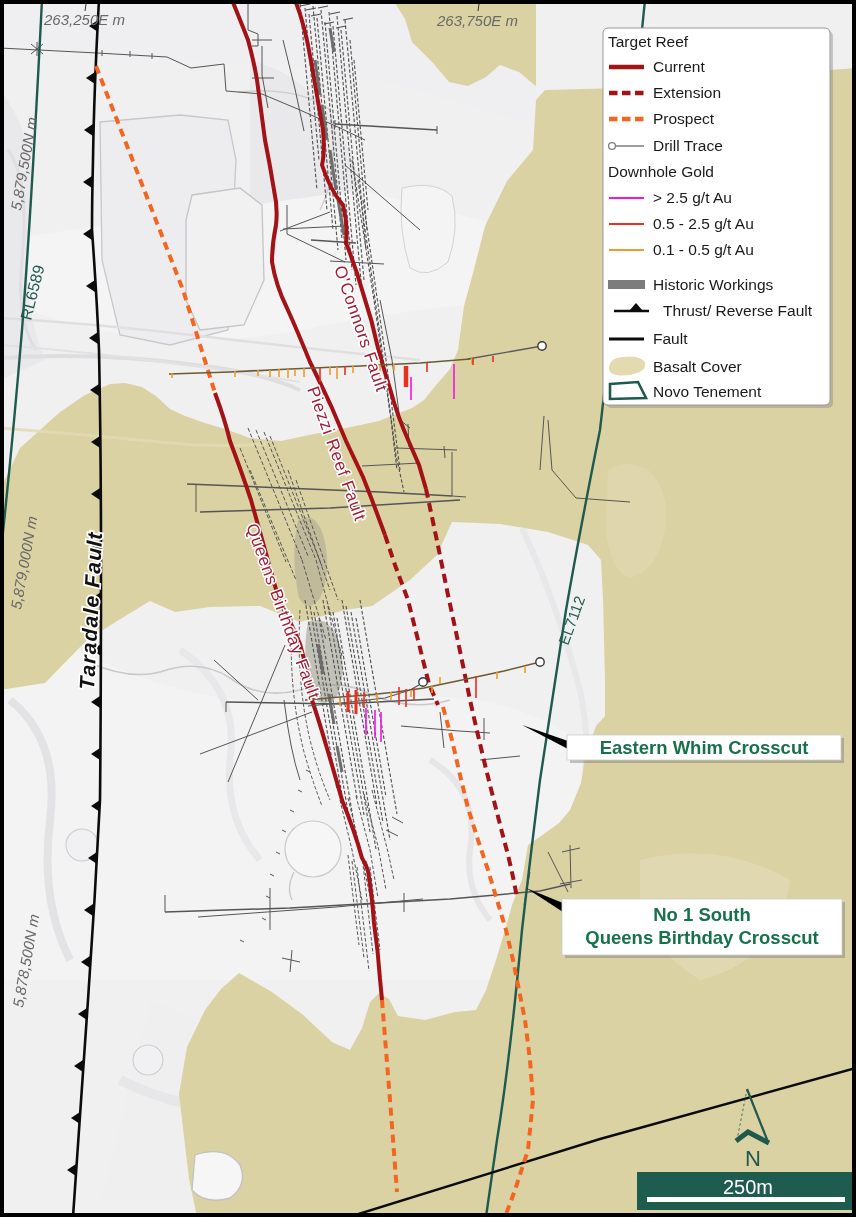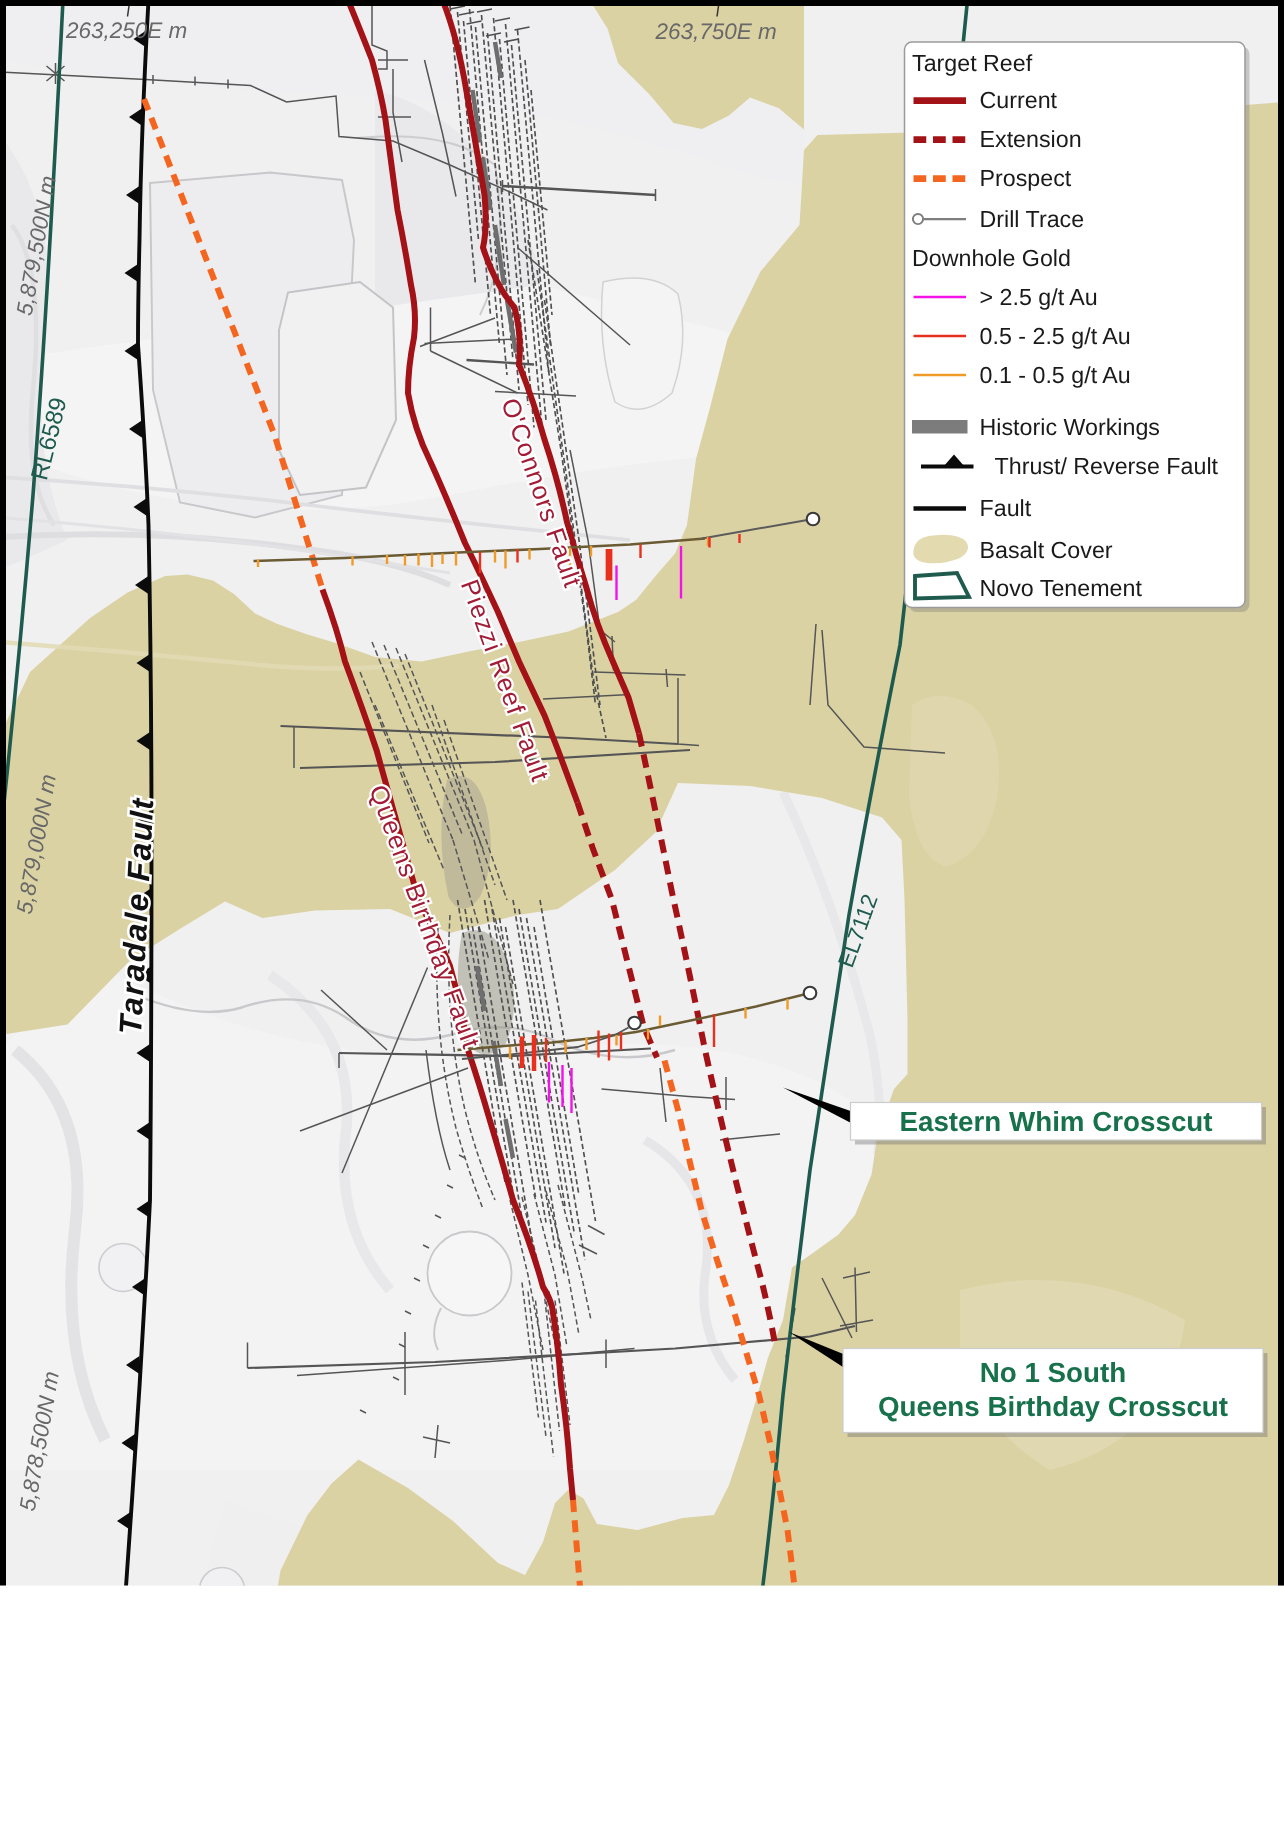--- a/index.html
+++ b/index.html
@@ -1,16 +1,16 @@
 <!DOCTYPE html>
 <html><head>
 <meta charset="utf-8">
 <style>
   html,body{margin:0;padding:0;background:#fff;}
-  #map{width:856px;height:1057px;position:relative;font-family:"Liberation Sans", sans-serif;}
+  #map{width:856px;height:1217px;position:relative;font-family:"Liberation Sans", sans-serif;}
   svg{display:block;}
 </style>
 </head>
 <body>
 <div id="map">
 <svg width="856" height="1217" viewBox="0 0 856 1217">
 
   <rect x="0" y="0" width="856" height="1217" fill="#f0f0f1"></rect>
 
   <g id="hillshade" fill="none">

